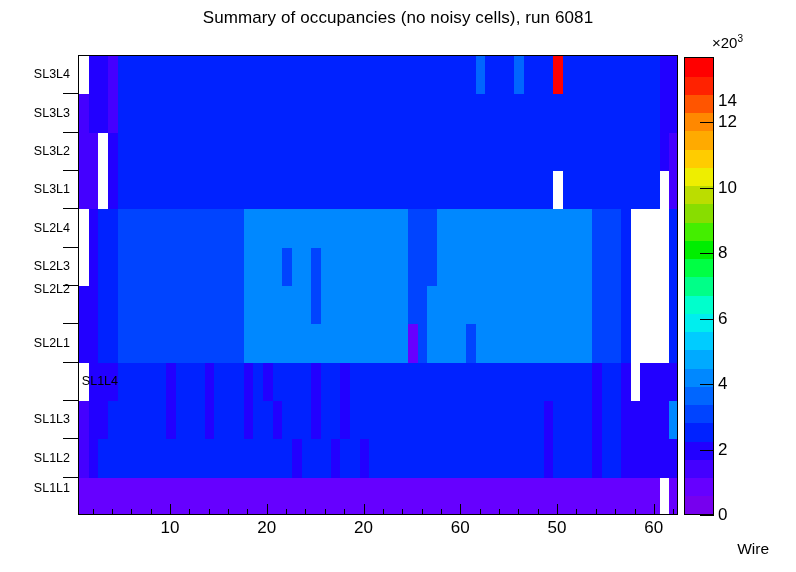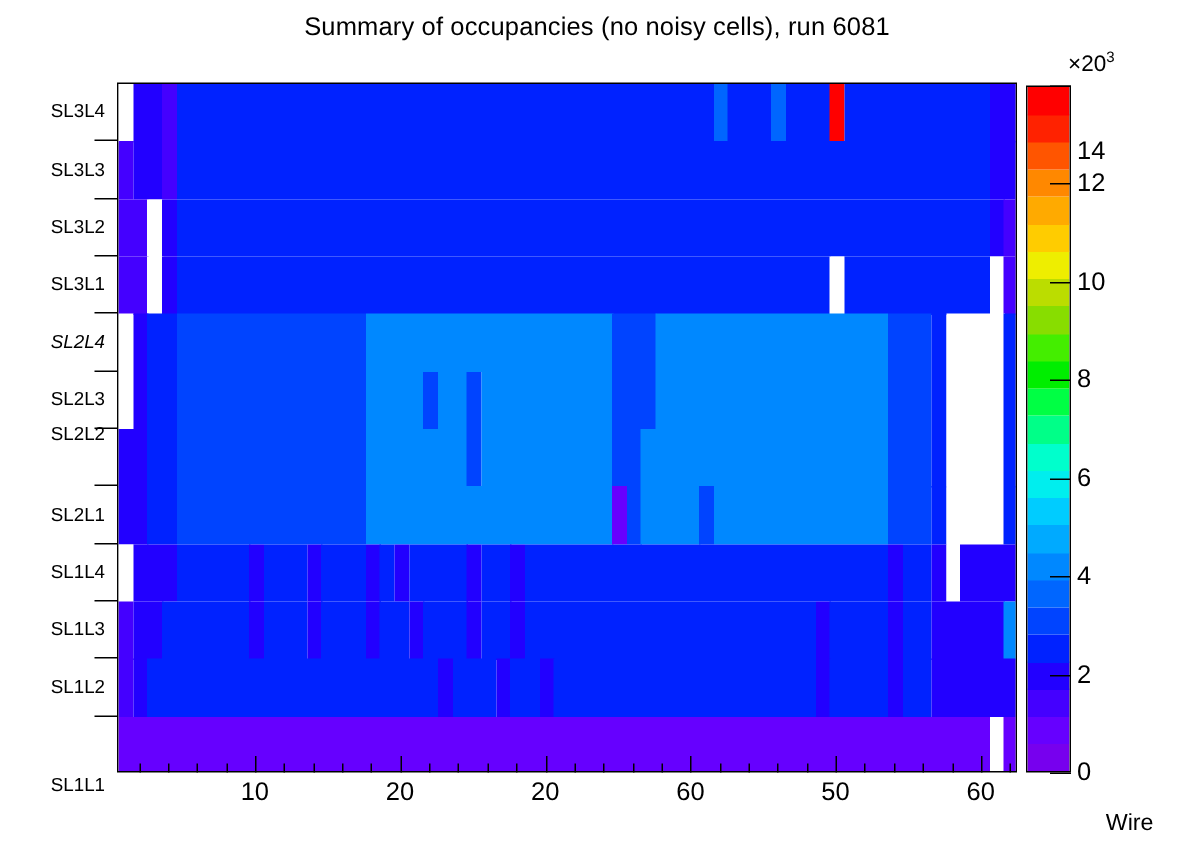--- a/index.html
+++ b/index.html
@@ -187,35 +187,35 @@
 
   <div id="yaxis">
       <div class="ytick-label" style="top:74.2px;">SL3L4</div>
       <div class="ytick" style="top:93.3px;"></div>
       <div class="ytick-label" style="top:112.5px;">SL3L3</div>
       <div class="ytick" style="top:131.7px;"></div>
       <div class="ytick-label" style="top:150.8px;">SL3L2</div>
       <div class="ytick" style="top:170.0px;"></div>
       <div class="ytick-label" style="top:189.2px;">SL3L1</div>
       <div class="ytick" style="top:208.3px;"></div>
-      <div class="ytick-label" style="top:227.5px;font-style:italic;">SL2L4</div>
+      <div class="ytick-label" style="top:227.5px;">SL2L4</div>
       <div class="ytick" style="top:246.7px;"></div>
       <div class="ytick-label" style="top:265.8px;">SL2L3</div>
       <div class="ytick" style="top:285.0px;"></div>
       <div class="ytick-label" style="top:289px;">SL2L2</div>
       <div class="ytick" style="top:323.3px;"></div>
       <div class="ytick-label" style="top:342.5px;">SL2L1</div>
       <div class="ytick" style="top:361.7px;"></div>
-      <div class="ytick-label" style="top:380.8px;">SL1L4</div>
+      <div class="ytick-label" style="top:380.8px;padding-left:48px;">SL1L4</div>
       <div class="ytick" style="top:400.0px;"></div>
       <div class="ytick-label" style="top:419.2px;">SL1L3</div>
       <div class="ytick" style="top:438.3px;"></div>
       <div class="ytick-label" style="top:457.5px;">SL1L2</div>
       <div class="ytick" style="top:476.7px;"></div>
-      <div class="ytick-label" style="top:523px;">SL1L1</div>
+      <div class="ytick-label" style="top:488px;">SL1L1</div>
     </div>
   <div id="xaxis">
       <div class="xtick" style="left:92.5px;top:509px;height:6px;"></div>
       <div class="xtick" style="left:111.9px;top:509px;height:6px;"></div>
       <div class="xtick" style="left:131.2px;top:509px;height:6px;"></div>
       <div class="xtick" style="left:150.6px;top:509px;height:6px;"></div>
       <div class="xtick" style="left:169.9px;top:504px;height:11px;"></div>
       <div class="xtick" style="left:189.3px;top:509px;height:6px;"></div>
       <div class="xtick" style="left:208.6px;top:509px;height:6px;"></div>
       <div class="xtick" style="left:228.0px;top:509px;height:6px;"></div>

